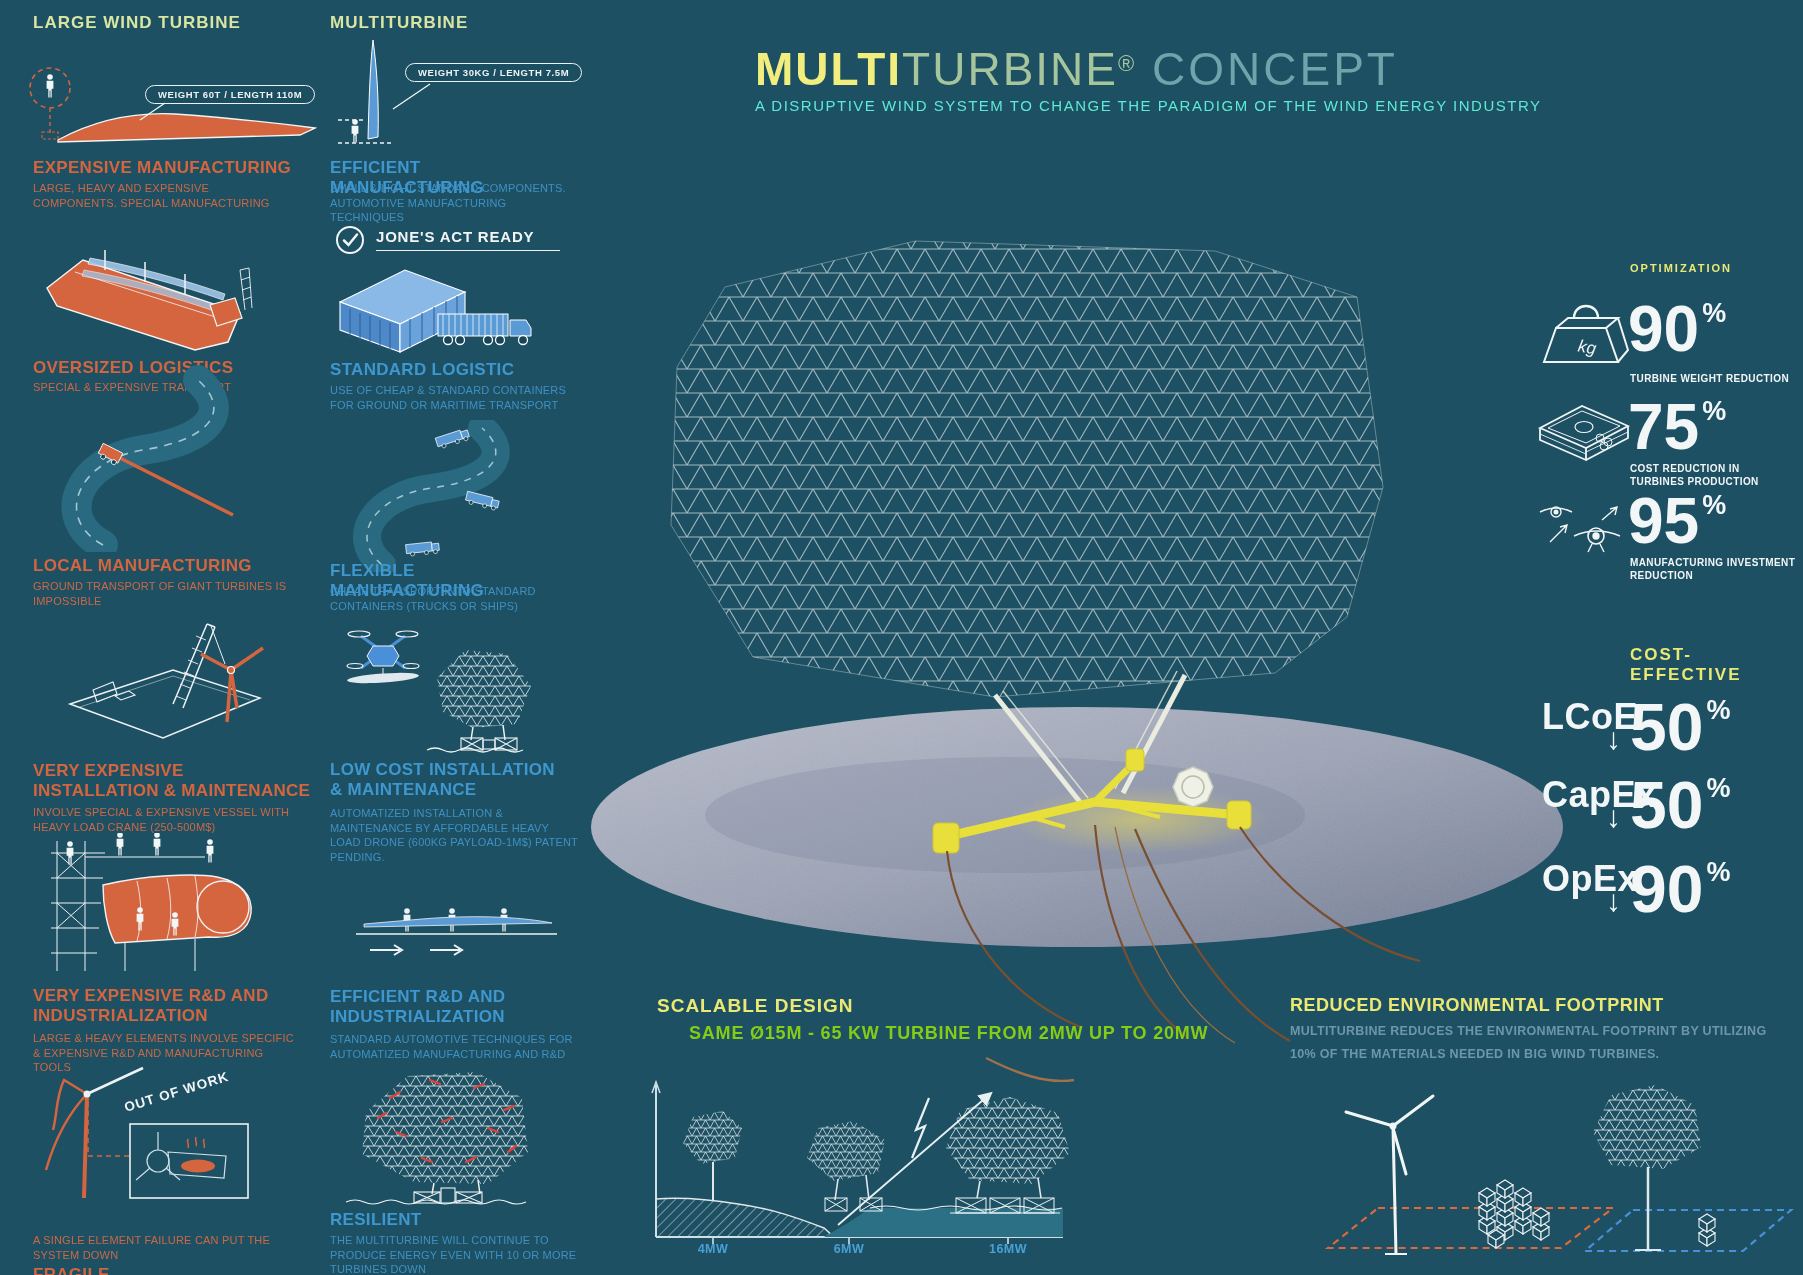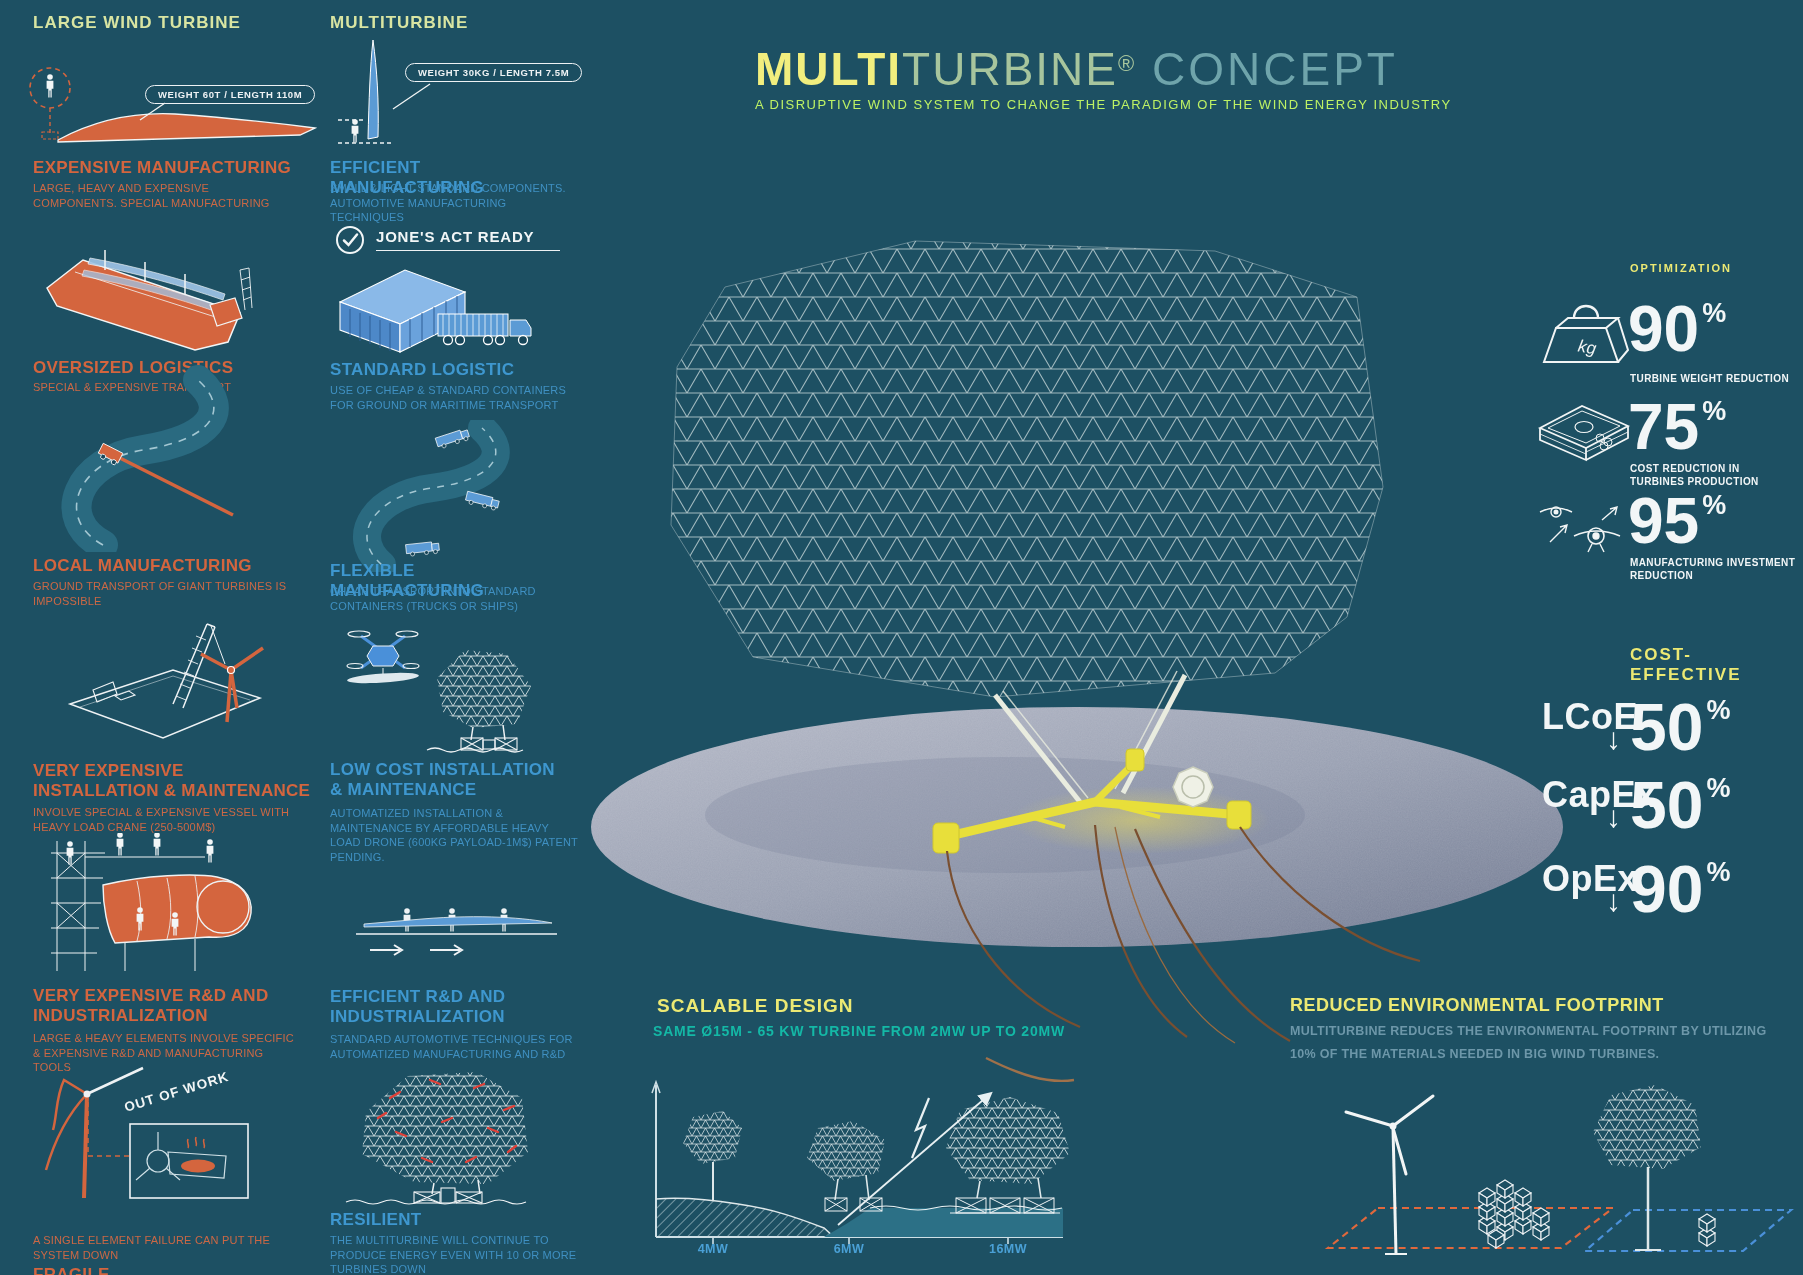--- a/index.html
+++ b/index.html
@@ -13,21 +13,21 @@
   .or{color:#d4653e}.ord{color:#cc6845}
   .bl{color:#3e97cf}.bld{color:#3f90c2}
   .yh{font-weight:700;color:#ece973}
   .badge{position:absolute;border:1.5px solid #eef2f4;border-radius:11px;color:#eef2f4;
          font-size:9.5px;font-weight:700;letter-spacing:.6px;padding:3px 12px;white-space:nowrap;
          background:rgba(23,70,90,.25)}
   .title{font-size:46px;letter-spacing:2px;color:#f1ee7e;font-weight:800;white-space:nowrap}
   .title .lt{font-weight:400;color:#a7c59d}
   .title .reg{font-weight:400;font-size:22px;color:#a7c59d;vertical-align:14px}
   .title .tail{font-weight:400;color:#6fa4ab;letter-spacing:3px}
-  .subtitle{font-size:13px;letter-spacing:1.5px;color:#bef264;white-space:nowrap}
+  .subtitle{font-size:15px;letter-spacing:1.5px;color:#5eead4;white-space:nowrap}
   .num{display:flex;color:#f2f6f7;font-weight:700}
   .num .v{font-size:64px;line-height:.92}
   .num .pct{font-size:27px;line-height:1;padding:0 0 5px 3px}
   .ce .v{font-size:66px}
   .statlabel{color:#f2f6f7;font-size:10px;font-weight:600;letter-spacing:.4px;line-height:1.3}
   .cename{font-size:36px;color:#f2f6f7;font-weight:600;letter-spacing:.5px}
   .cearr{font-size:30px;color:#f2f6f7;font-weight:400}
   .mw{color:#4aa0d6;font-size:12.5px;font-weight:700;letter-spacing:.5px;width:44px;text-align:center}
   .jones{color:#f2f6f7;font-size:15px;font-weight:700;letter-spacing:.8px;
          border-bottom:1.5px solid #eef2f4;padding:0 26px 5px 0;white-space:nowrap}
@@ -429,21 +429,21 @@
   </div>
 
   <div class="abs cename" style="left:1542px;top:858px">OpEx</div>
   <div class="abs cearr" style="left:1606px;top:884px">↓</div>
   <div class="abs num ce" style="left:1630px;top:859px">
     <span class="v">90</span>
       <span class="pct">%</span>
   </div>
 
   <div class="abs yh" style="left:657px;top:995px;font-size:19px;letter-spacing:1px">SCALABLE DESIGN</div>
-  <div class="abs" style="left:653px;top:1023px;font-size:14px;letter-spacing:.8px;color:#14b8a6;font-weight:600">SAME Ø15M - 65 KW TURBINE FROM 2MW UP TO 20MW</div>
+  <div class="abs" style="left:689px;top:1023px;font-size:18px;letter-spacing:.8px;color:#84cc16;font-weight:600">SAME Ø15M - 65 KW TURBINE FROM 2MW UP TO 20MW</div>
 
   <svg class="abs" style="left:638px;top:1048px" width="440" height="212">
     <path d="M348,10 C380,26 408,36 436,32" fill="none" stroke="#a0714a" stroke-width="2.4"></path>
     <path d="M18,37 V189 M18,189 H425" stroke="#cfe0e6" stroke-width="2" fill="none"></path>
     <path d="M14,45 L18,34 L22,45" fill="none" stroke="#cfe0e6" stroke-width="1.5"></path>
     <path d="M18,151 C45,149 75,152 100,156 C135,161 160,170 186,180 L196,189 L18,189 Z" fill="url(#hatch8)"></path>
     <path d="M18,151 C45,149 75,152 100,156 C135,161 160,170 186,180 L196,189" fill="none" stroke="#dfe8ea" stroke-width="1.5"></path>
     <path d="M232,160 L425,160 L425,189 L186,189 C202,180 218,170 232,160 Z" fill="#2c7086"></path>
     <path d="M232,160 Q248,156 264,160 T296,160 T328,160 T360,160 T392,160 T424,160" fill="none" stroke="#e8f0f2" stroke-width="1.2"></path>
     <g>

